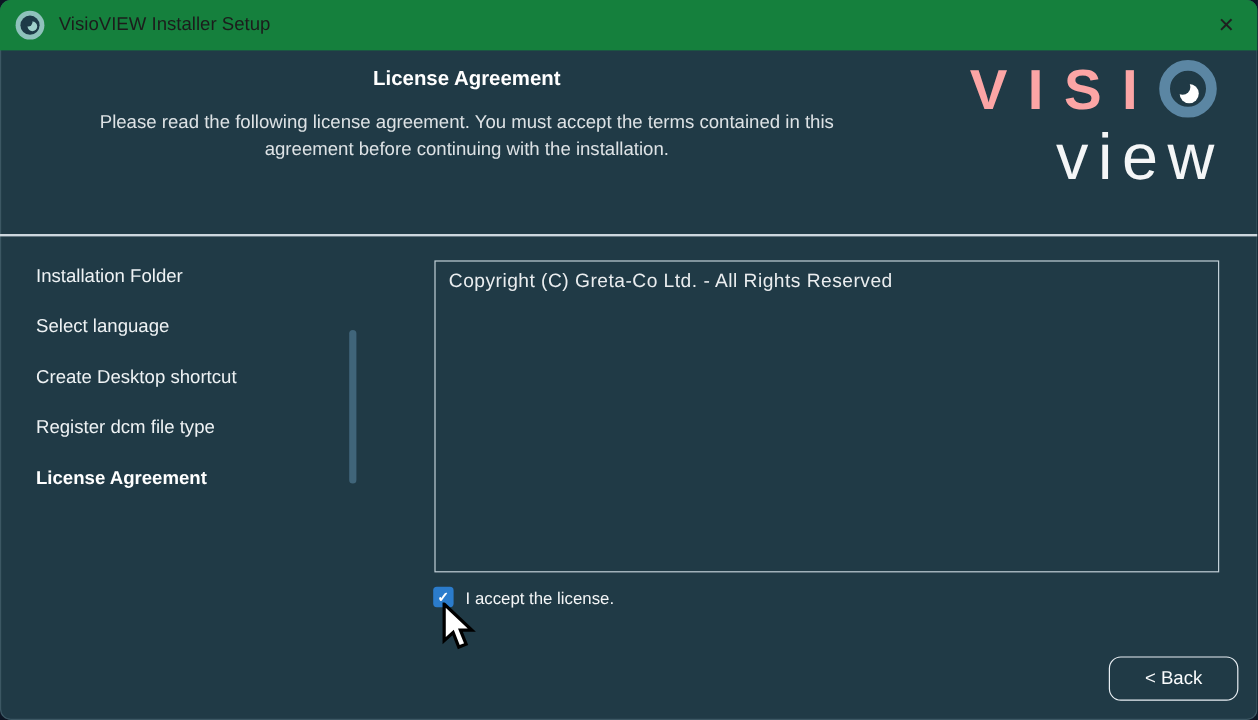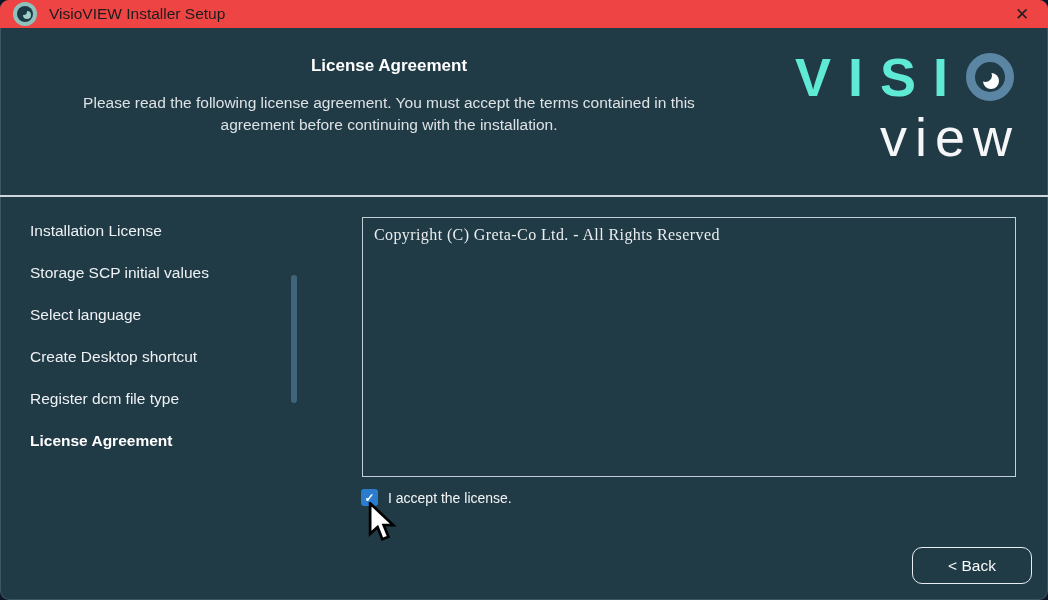--- a/index.html
+++ b/index.html
@@ -18,22 +18,22 @@
     background: #203a46;
     border-radius: 9px;
     overflow: hidden;
     box-shadow: inset 0 0 0 1px rgba(160,190,205,0.22);
   }
 
   
   .titlebar {
     position: absolute;
     top: 0; left: 0; right: 0;
-    height: 28px;
-    background: #ef4444;
+    height: 42px;
+    background: #15803d;
     display: flex;
     align-items: center;
     padding-left: 13px;
     box-sizing: border-box;
     justify-content: flex-end;
   }
   .app-icon {
     width: 24px; height: 24px;
     border-radius: 50%;
     background: #8fc2bc;
@@ -114,23 +114,23 @@
     right: 34px;
     top: 8px;
     text-align: right;
   }
   .logo-top {
     display: flex;
     align-items: center;
     justify-content: flex-end;
   }
   .logo-visi {
-    font-size: 54px;
+    font-size: 47px;
     font-weight: 700;
-    color: #5eead4;
+    color: #fca5a5;
     letter-spacing: 17px;
     line-height: 1;
   }
   .logo-o {
     width: 30px; height: 30px;
     border-radius: 50%;
     border: 9px solid #5b86a3;
     background: #203a46;
     position: relative;
     margin-left: 1px;
@@ -189,21 +189,21 @@
   
   .license-box {
     position: absolute;
     left: 362px;
     top: 217px;
     width: 654px;
     height: 260px;
     box-sizing: border-box;
     border: 1px solid #c2d0d8;
     padding: 8px 11px;
-    font-family: Liberation Serif, serif;
+    font-family: Liberation Sans, sans-serif;
     font-size: 16px;
     letter-spacing: 0.4px;
     color: #eaedef;
     overflow: hidden;
   }
   .accept-row {
     position: absolute;
     left: 361px;
     top: 489px;
     display: flex;
@@ -238,21 +238,21 @@
 
   
   .button-bar {
     position: absolute;
     right: 16px;
     bottom: 16px;
     display: flex;
     gap: 10px;
   }
   .btn {
-    width: 120px;
+    width: 108px;
     height: 37px;
     box-sizing: border-box;
     border: 1.6px solid #e8eef3;
     border-radius: 10px;
     background: transparent;
     color: #fafcfd;
     font-size: 15.5px;
     font-family: "Liberation Sans", sans-serif;
     display: flex;
     align-items: center;
@@ -284,22 +284,21 @@
         <span class="logo-visi">VISI</span>
         <span class="logo-o">
           <span class="pupil"></span>
         </span>
       </div>
       <div class="logo-view">view</div>
     </div>
   </div>
 
   <div class="sidebar">
-    <div class="sidebar-item">Installation License</div>
-    <div class="sidebar-item">Storage SCP initial values</div>
+    <div class="sidebar-item">Installation Folder</div>
     <div class="sidebar-item">Select language</div>
     <div class="sidebar-item">Create Desktop shortcut</div>
     <div class="sidebar-item">Register dcm file type</div>
     <div class="sidebar-item active">License Agreement</div>
   </div>
   <div class="side-scrollbar"></div>
 
   <div class="license-box">
     <span>Copyright (C) Greta-Co Ltd. - All Rights Reserved</span>
   </div>

